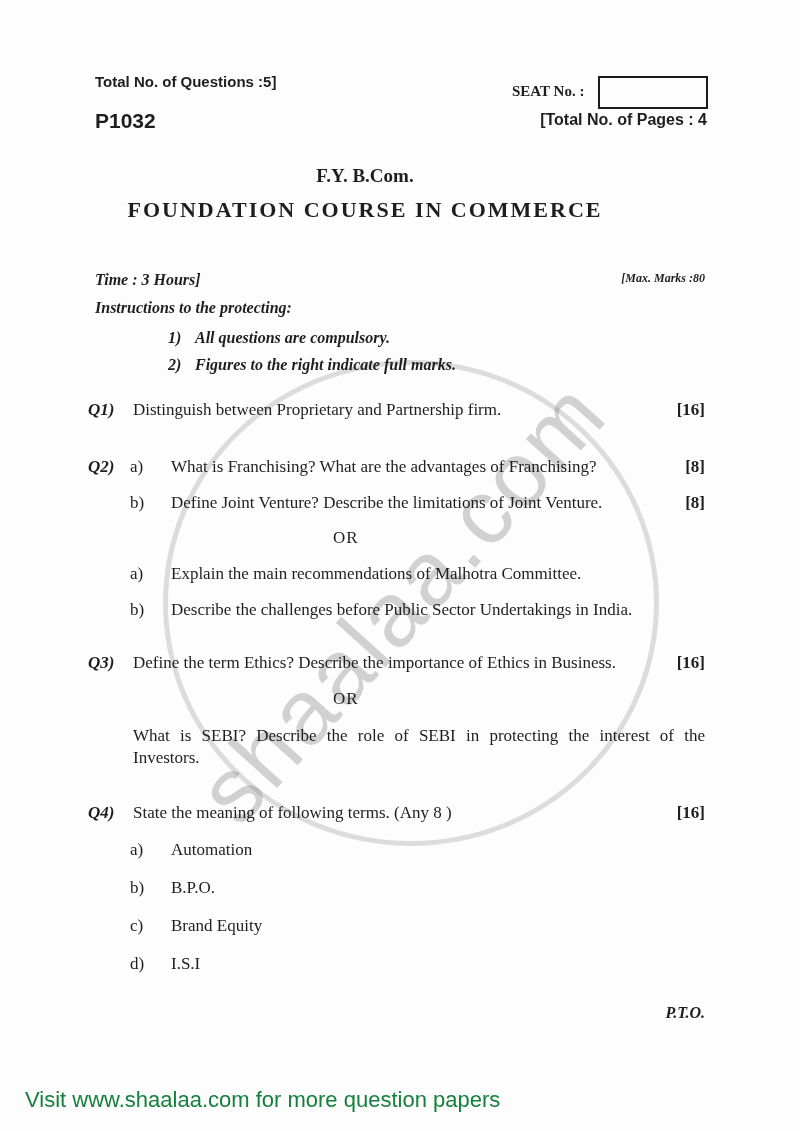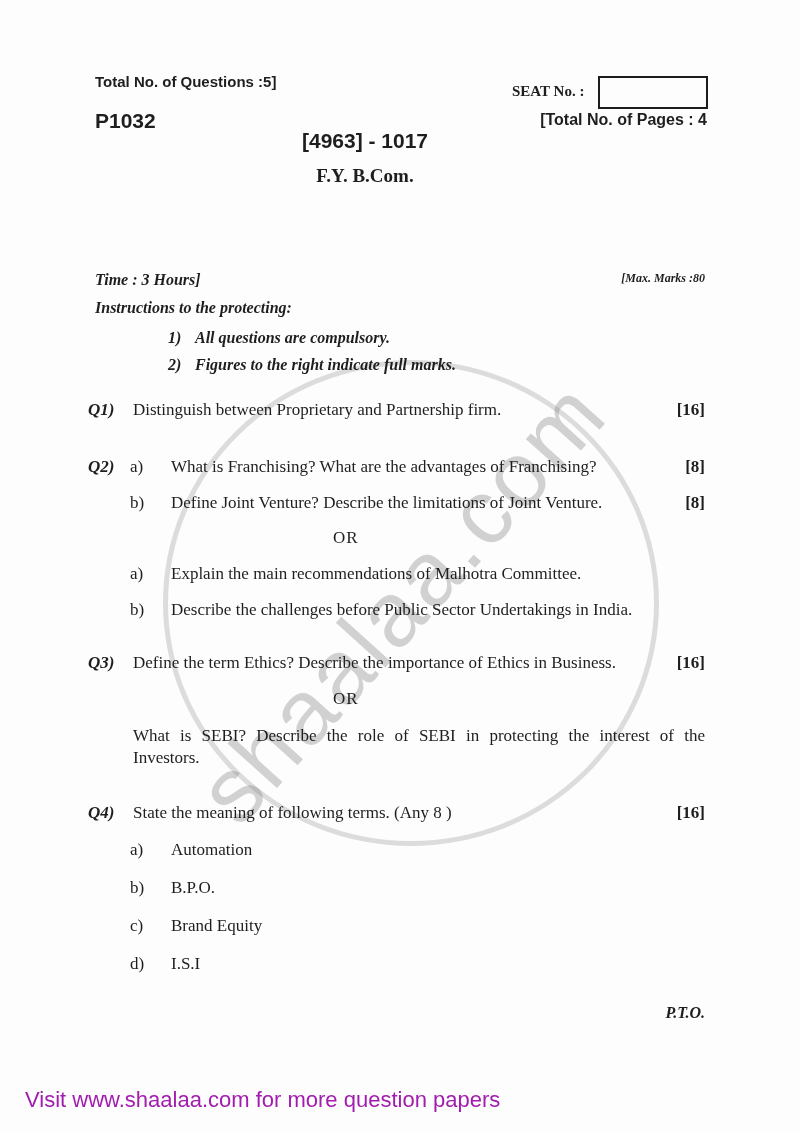--- a/index.html
+++ b/index.html
@@ -57,40 +57,40 @@
   .qtext{position:absolute;left:133px;font-size:17px;}
   .sub-letter{position:absolute;left:130px;font-size:17px;}
   .sub-text{position:absolute;left:171px;font-size:17px;}
   .marks{position:absolute;right:95px;font-size:17px;font-weight:bold;}
   .or{position:absolute;left:333px;font-size:17px;letter-spacing:1px;}
 
   .para{position:absolute;left:133px;width:572px;font-size:17px;line-height:22px;}
   .just{text-align:justify;text-align-last:justify;}
 
   .pto{right:95px;top:1004px;font-size:16px;}
-  .visit{left:25px;top:1087px;font-size:22px;color:#a21caf;}
+  .visit{left:25px;top:1087px;font-size:22px;color:#15803d;}
 </style>
 </head>
 <body>
 
 <div class="wm-layer">
   <div class="wm-circle"></div>
   <div class="wm-text">shaalaa.com</div>
 </div>
 
 <div class="page">
 
   <div class="abs sans b tq">Total No. of Questions :5]</div>
   <div class="abs serif b seat-label">SEAT No. :</div>
   <div class="abs seat-box"></div>
   <div class="abs sans b pcode">P1032</div>
   <div class="abs sans b tpages">[Total No. of Pages : 4</div>
-  <div class="abs sans b center-band ecode">[4963] - 1017</div>
 
   <div class="abs serif b center-band t1">F.Y. B.Com.</div>
+  <div class="abs serif b center-band t2">FOUNDATION COURSE IN COMMERCE</div>
 
   <div class="abs serif b i time">Time : 3 Hours]</div>
   <div class="abs serif b i maxmarks">[Max. Marks :80</div>
 
   <div class="abs serif b i instr-head">Instructions to the protecting:</div>
   <div>
     <span class="serif b i instr-num" style="top:329px;">1)</span>
     <span class="serif b i instr-text" style="top:329px;">All questions are compulsory.</span>
   </div>
   <div>

